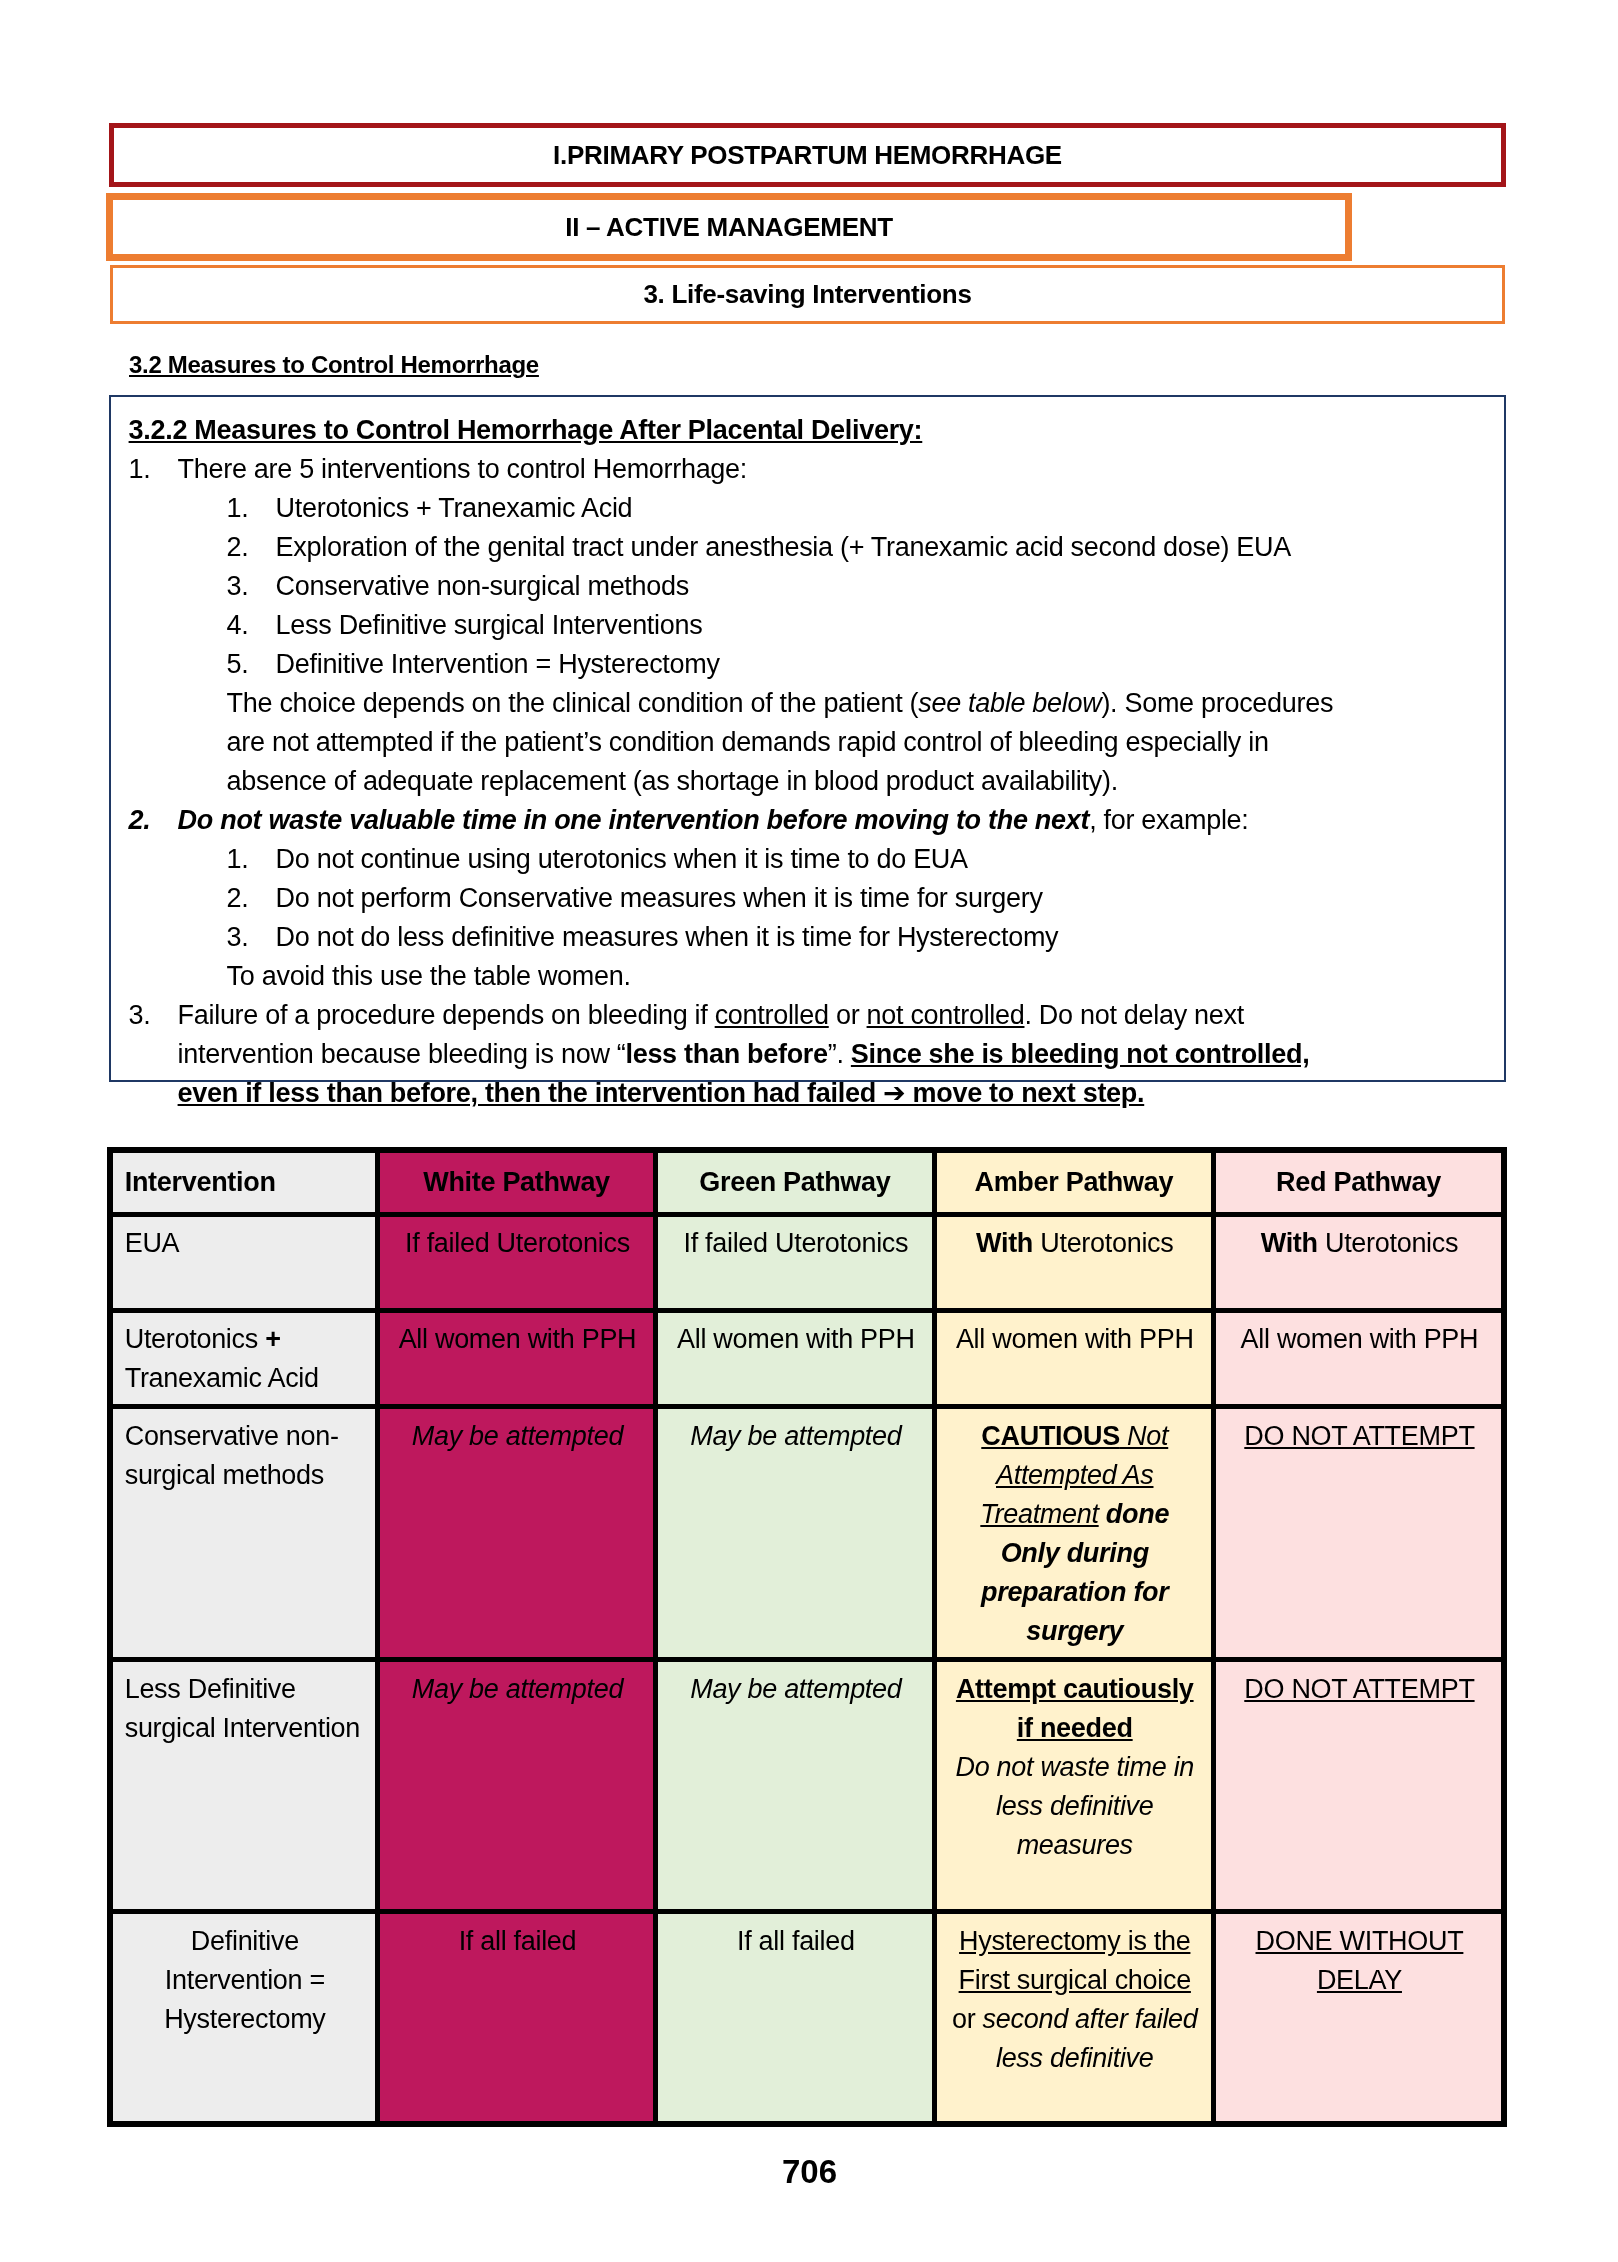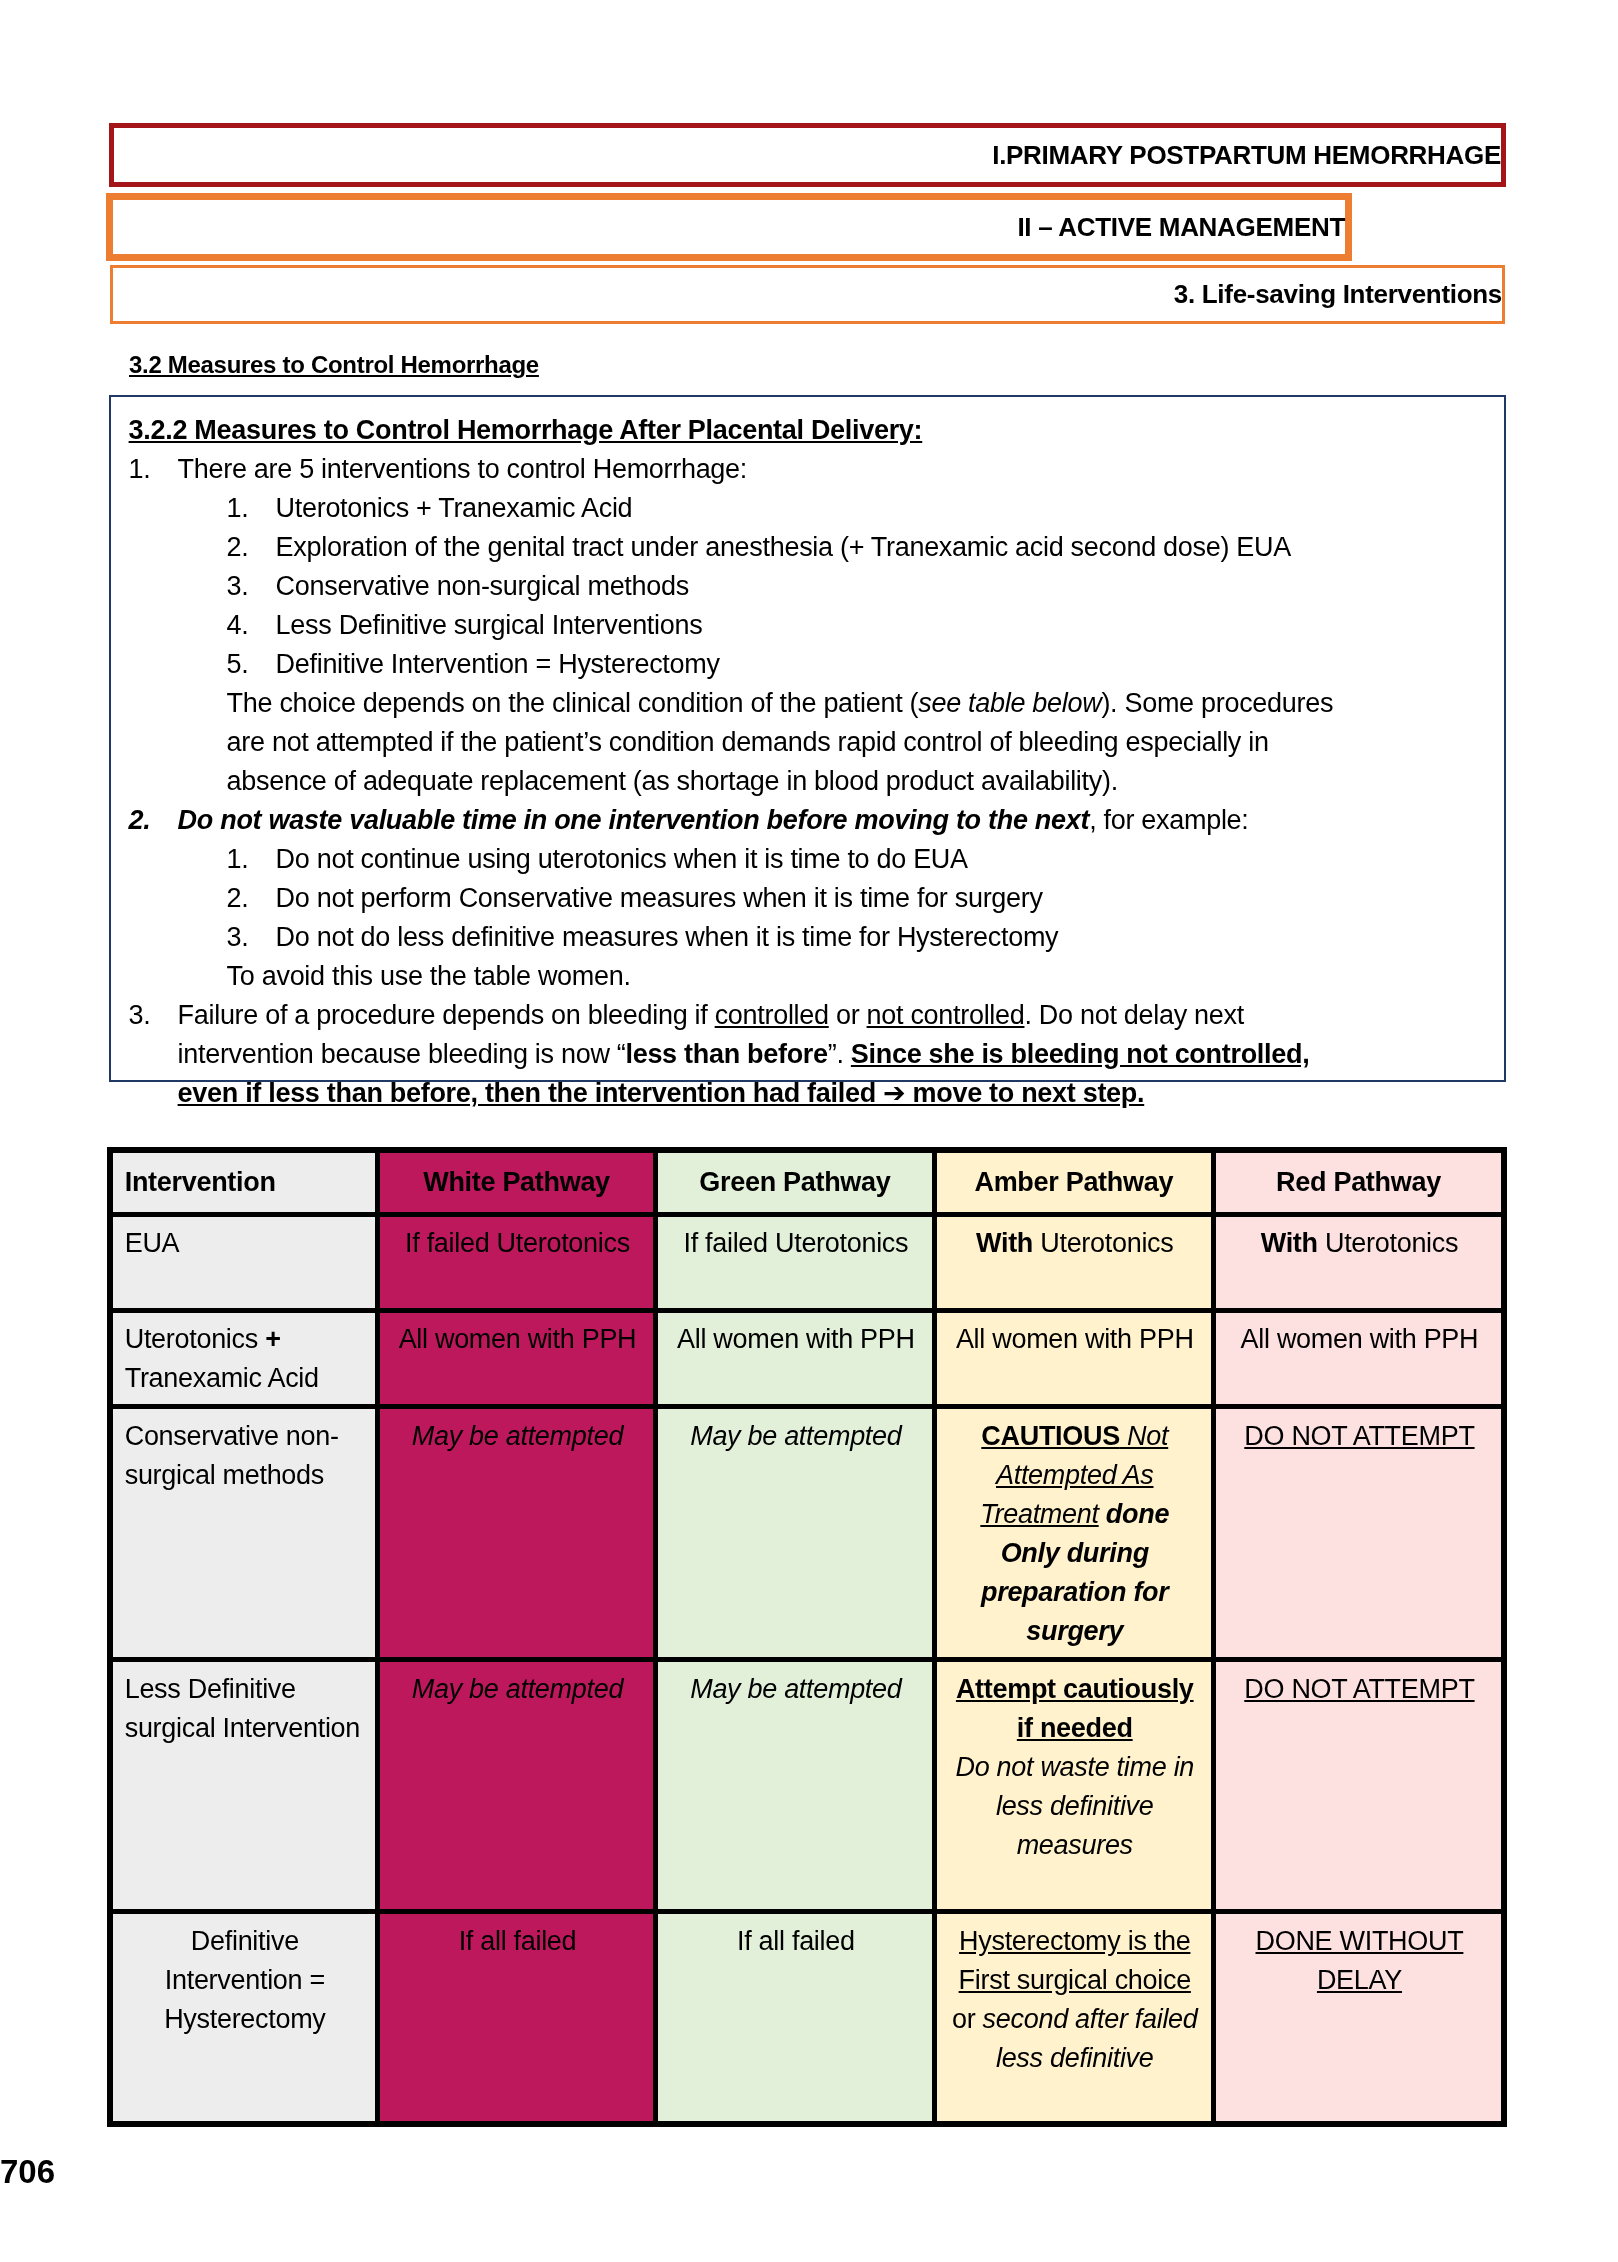--- a/index.html
+++ b/index.html
@@ -9,21 +9,21 @@
     font-family: "Liberation Sans", "DejaVu Sans", sans-serif;
     color: #000;
     overflow: hidden;
   }
   .hdr {
     position: absolute;
     left: 109px;
     width: 1397px;
     display: flex;
     align-items: center;
-    justify-content: flex-end;
+    justify-content: center;
     font-weight: bold;
     font-size: 26px;
     letter-spacing: -0.3px;
   }
   .hdr1 { top: 123px; height: 64px; border: 5.9px solid #a31519; }
   .hdr2 { top: 193px; height: 68px; border: 7.8px solid #ed7d31; left: 106px; width: 1246px; }
   .hdr3 { top: 265px; height: 59px; border: 3.9px solid #ed7d31; left: 110px; width: 1395px; }
 
   .sec-heading {
     position: absolute;
@@ -77,20 +77,21 @@
   .c-white { background: #be185d; width: 277px; text-align: center; }
   .c-green { background: #e2efd9; width: 277px; text-align: center; }
   .c-amber { background: #fff2cc; width: 278px; text-align: center; }
   .c-red { background: #fde0e0; width: 289px; text-align: center; }
   th.c-int { text-align: left; vertical-align: top; padding-top: 13.7px; }
   .center { text-align: center !important; }
 
   .page-num {
     position: absolute;
     left: 0; width: 1619px; top: 2153px;
+    text-align: center;
     font-family: "Liberation Sans", sans-serif;
     font-weight: bold;
     font-size: 33px;
   }
 </style>
 </head>
 <body>
 
 <div class="hdr hdr1">
   <span>I.PRIMARY POSTPARTUM HEMORRHAGE</span>

